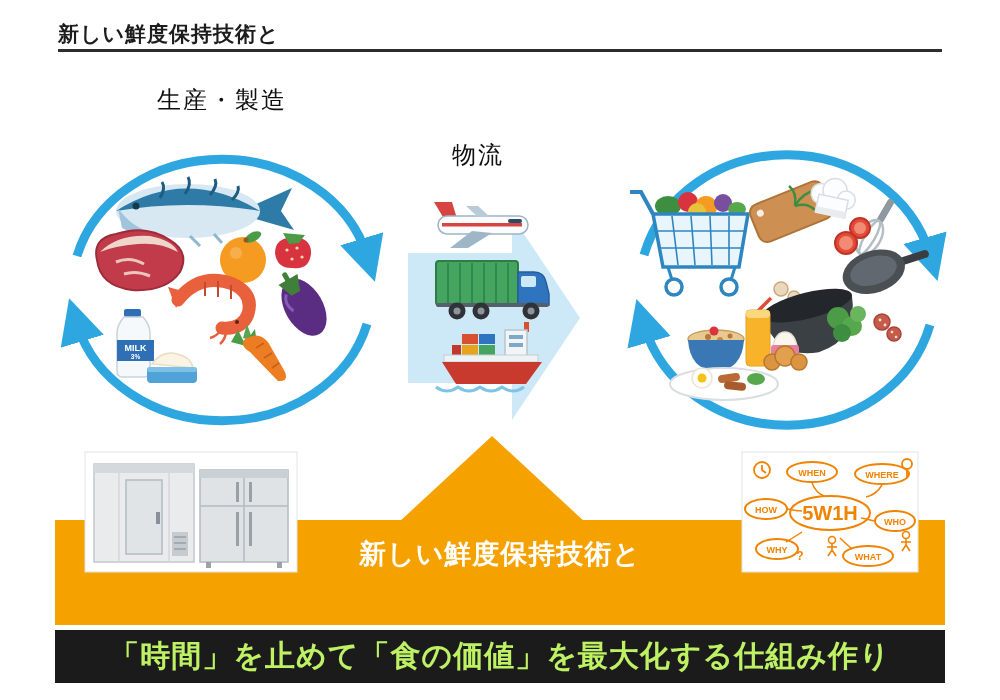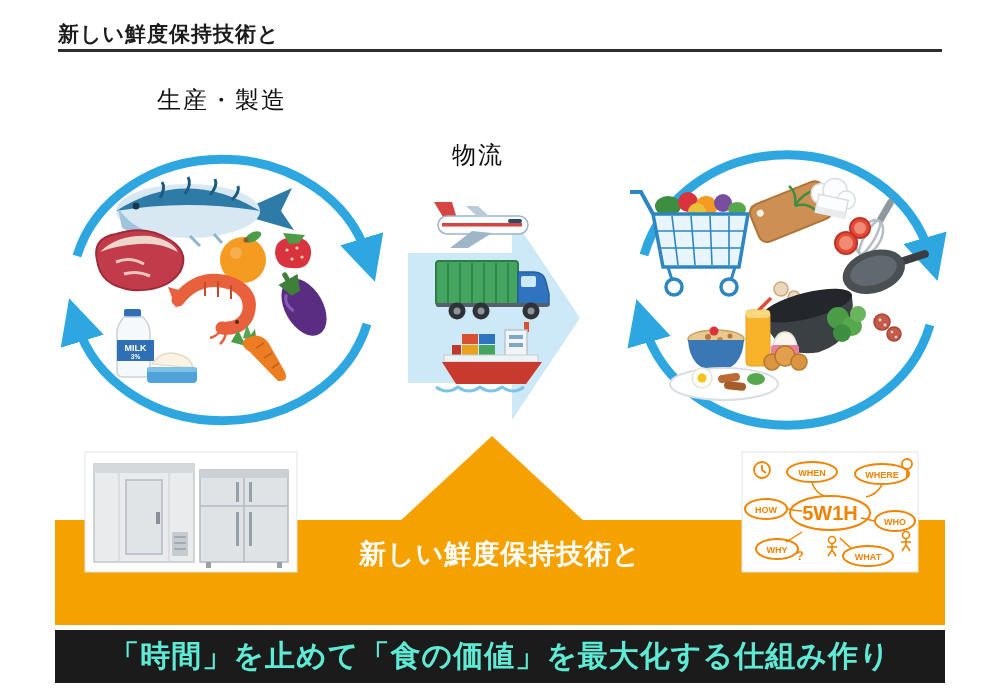--- a/index.html
+++ b/index.html
@@ -6,21 +6,21 @@
   body{width:1000px;height:700px;font-family:"Liberation Sans","DejaVu Sans",sans-serif;background:#ffffff;}
   .canvas{position:relative;width:1000px;height:700px;background:#fff;overflow:hidden;}
   .abs{position:absolute;}
   .page-title{left:58px;top:20px;font-size:21px;font-weight:bold;color:#1c1c1c;letter-spacing:1px;z-index:3;}
   .title-rule{left:58px;top:49px;width:884px;height:3px;background:#2d2d2d;z-index:3;}
   .section-label{font-size:24px;font-weight:normal;color:#101010;letter-spacing:2px;z-index:3;background:#fff;padding:0 4px;}
   .scene{left:0;top:0;z-index:2;}
   .orange-band{left:55px;top:520px;width:890px;height:105px;background:#F5A200;z-index:1;}
   .banner-text{left:0;top:533px;width:1000px;text-align:center;color:#fff;font-weight:bold;font-size:27px;line-height:42px;letter-spacing:1px;z-index:4;}
   .footer-band{left:55px;top:630px;width:890px;height:53px;background:#1B1B1B;z-index:4;display:flex;align-items:center;justify-content:center;}
-  .footer-band span{color:#5eead4;font-size:30px;font-weight:bold;letter-spacing:1px;white-space:nowrap;}
+  .footer-band span{color:#bef264;font-size:30px;font-weight:bold;letter-spacing:1px;white-space:nowrap;}
 </style>
 </head>
 <body>
 
 <div class="canvas">
 
   <div class="abs page-title">新しい鮮度保持技術と</div>
   <div class="abs title-rule"></div>
 
   <div class="abs section-label" style="left:153px;top:84px;">生産・製造</div>

